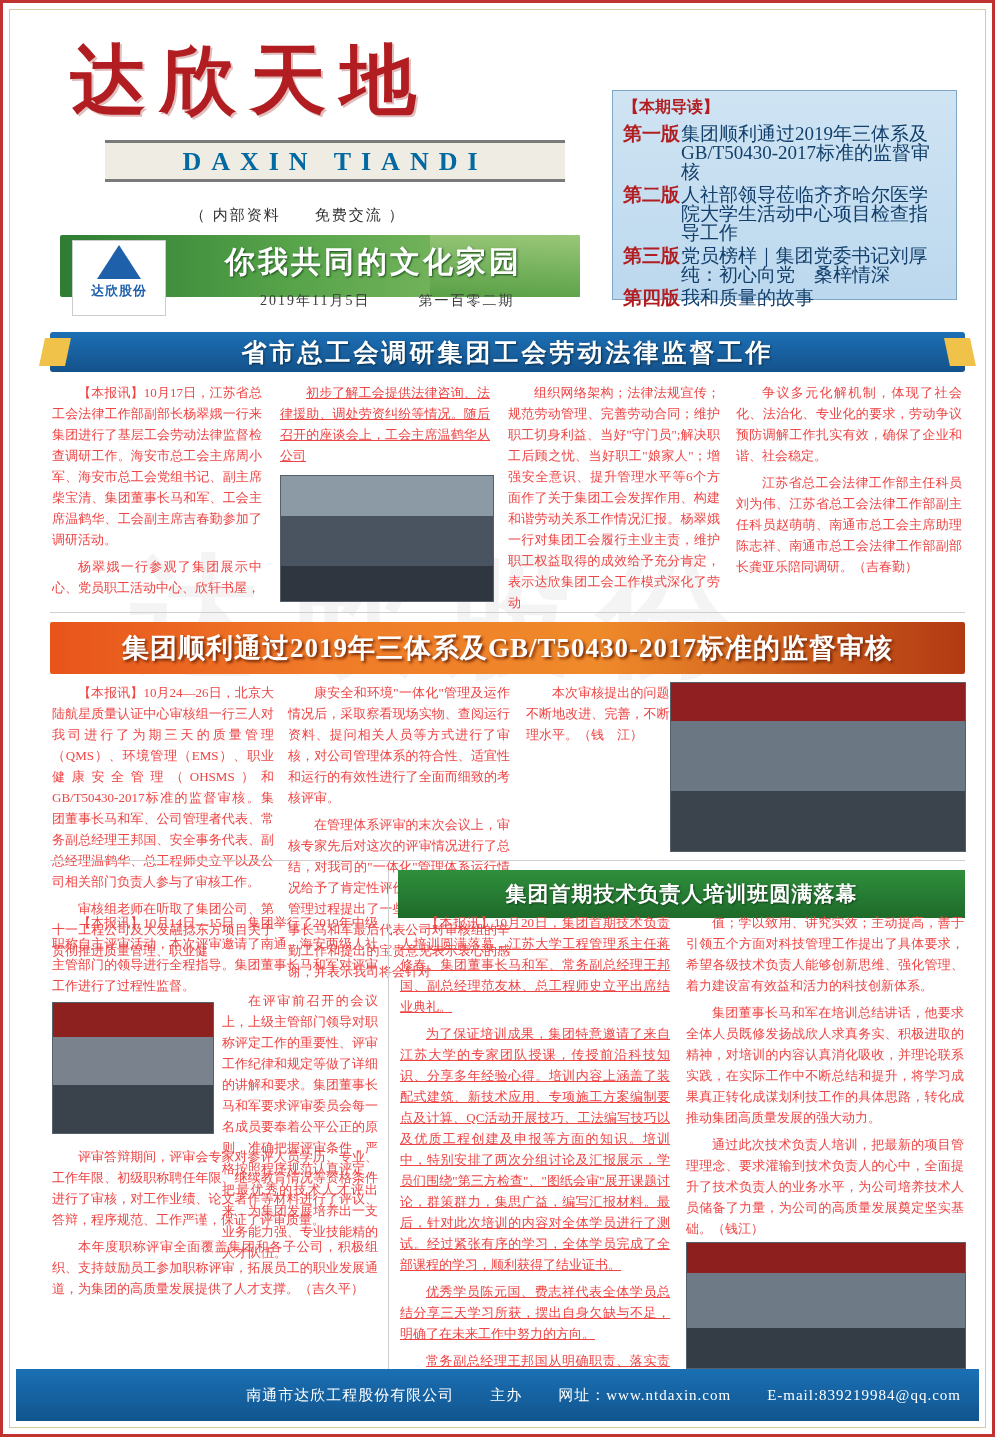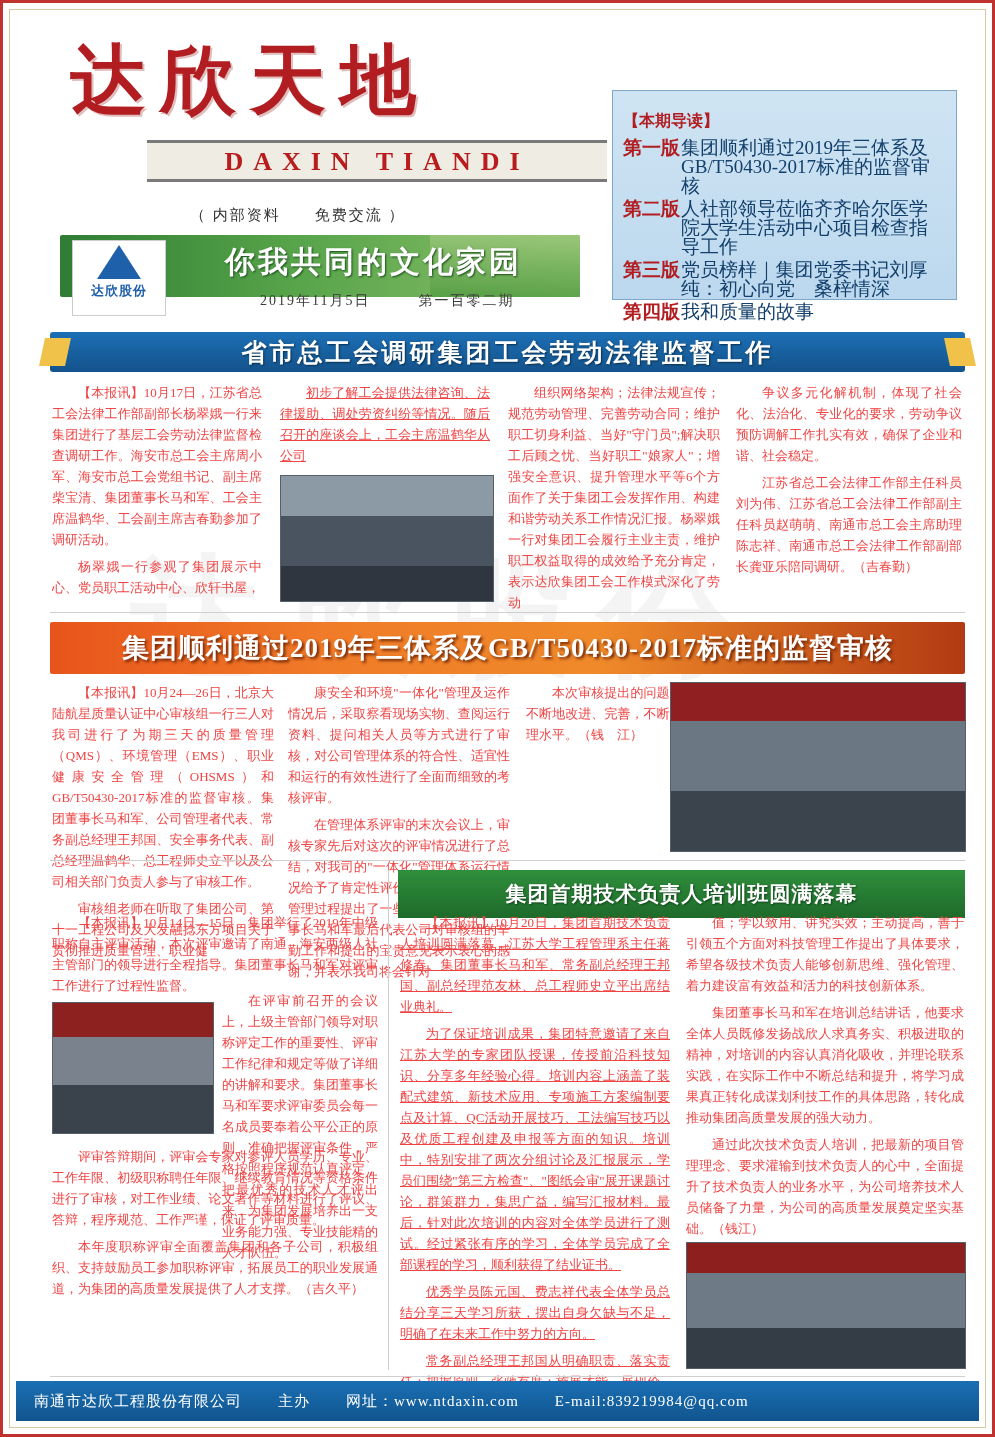--- a/index.html
+++ b/index.html
@@ -38,26 +38,25 @@
     white-space:nowrap;
   }
   .logo-pinyin{
     position:absolute;left:95px;top:130px;
     width:460px;
     text-align:center;
     font-family:"Liberation Serif", serif;
     font-size:26px;
     font-weight:bold;
     letter-spacing:10px;
-    color:#b91c1c;
+    color:#0369a1;
     border-top:3px solid #7a7a7a;
     border-bottom:3px solid #7a7a7a;
     padding:4px 0 2px 0;
     background:#efece4;
-    margin-left:42px;
   }
   .sub-note{
     position:absolute;left:180px;top:196px;
     font-size:15px;color:#333;
     letter-spacing:2px;
   }
   .greenband{
     position:absolute;left:50px;top:225px;width:520px;height:62px;
     background:linear-gradient(90deg,#2f7d34 0%,#57a44a 45%,#8dc06b 100%);
     border-radius:2px;
@@ -90,21 +89,21 @@
     border-bottom:34px solid #1f60ab;
   }
   .corp-badge .cname{
     display:block;font-size:13px;color:#1f60ab;font-weight:bold;margin-top:3px;letter-spacing:1px;
   }
   
   .guide{
     position:absolute;right:28px;top:80px;width:345px;height:210px;
     background:linear-gradient(180deg,#cfe4f3,#bcd8ee);
     border:1px solid #7fa8c8;
-    padding:20px 10px;box-sizing:border-box;
+    padding:6px 10px;box-sizing:border-box;
   }
   .guide-title{
     color:#b11d20;font-weight:bold;font-size:16px;margin-bottom:6px;
   }
   .guide-row{display:flex;margin-bottom:4px;font-size:19px;line-height:19px;}
   .guide-no{color:#b11d20;font-weight:bold;width:58px;flex:none;}
   .guide-txt{color:#123f6b;}
   
   .banner-blue{
     position:absolute;left:40px;top:322px;width:915px;height:40px;
@@ -157,23 +156,23 @@
     position:absolute;left:388px;top:860px;width:567px;height:48px;
     background:linear-gradient(180deg,#2f8f3c,#1e6a2a);
   }
   .banner-g2 .txt{
     position:absolute;inset:0;display:flex;align-items:center;justify-content:center;
     color:#ffffff;font-size:21px;font-weight:bold;letter-spacing:1px;
     text-shadow:1px 1px 2px #13431c;
   }
   
   .footer{
-    position:absolute;left:6px;right:6px;bottom:6px;height:40px;
+    position:absolute;left:6px;right:6px;bottom:6px;height:52px;
     background:linear-gradient(180deg,#1a6fb4,#11558e);
-    color:#ffffff;display:flex;align-items:center;justify-content:flex-start;
+    color:#ffffff;display:flex;align-items:center;justify-content:flex-end;
     font-size:15px;letter-spacing:1px;
   }
   .footer span{margin:0 18px;}
   .watermark{
     position:absolute;left:120px;top:520px;width:760px;
     font-size:130px;font-weight:bold;color:rgba(150,150,150,0.10);
     letter-spacing:26px;pointer-events:none;user-select:none;
     font-family:"DejaVu Serif",serif;
   }
   .vline{position:absolute;width:1px;background:#cfcfcf;}

